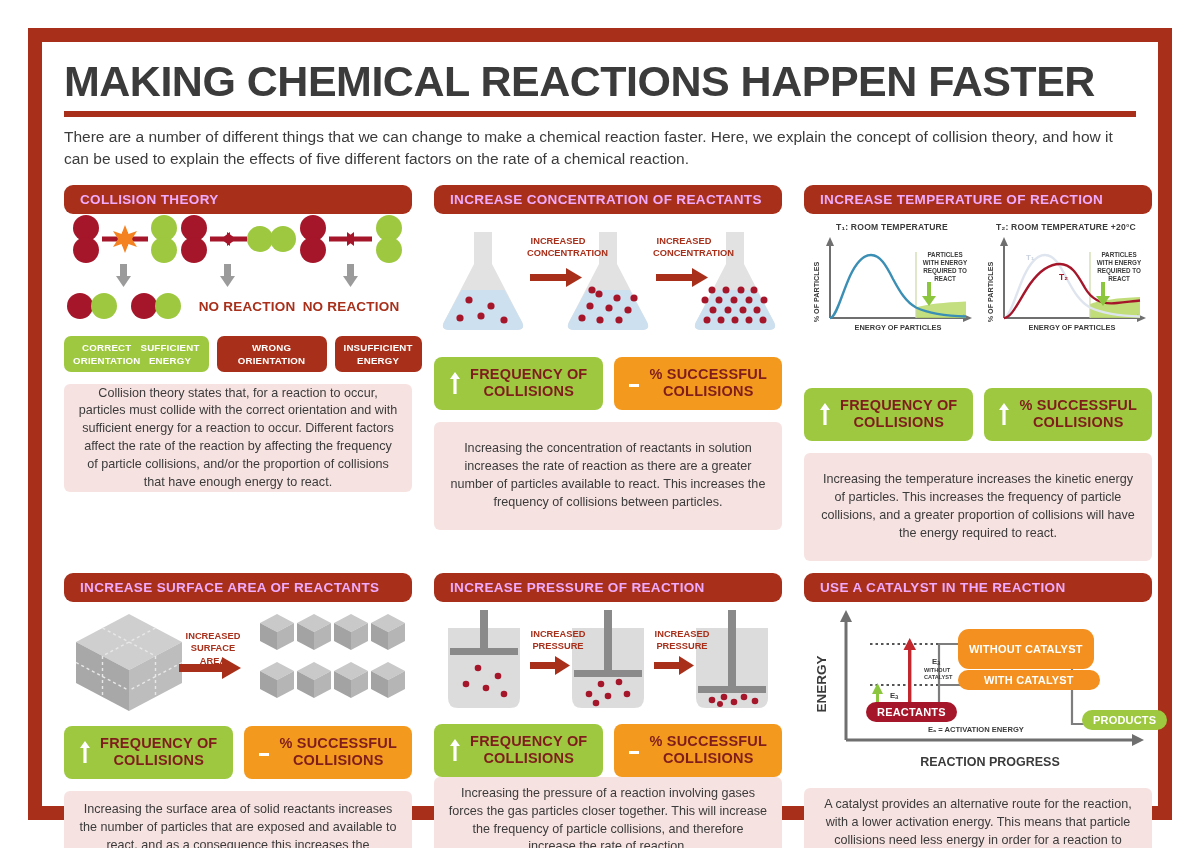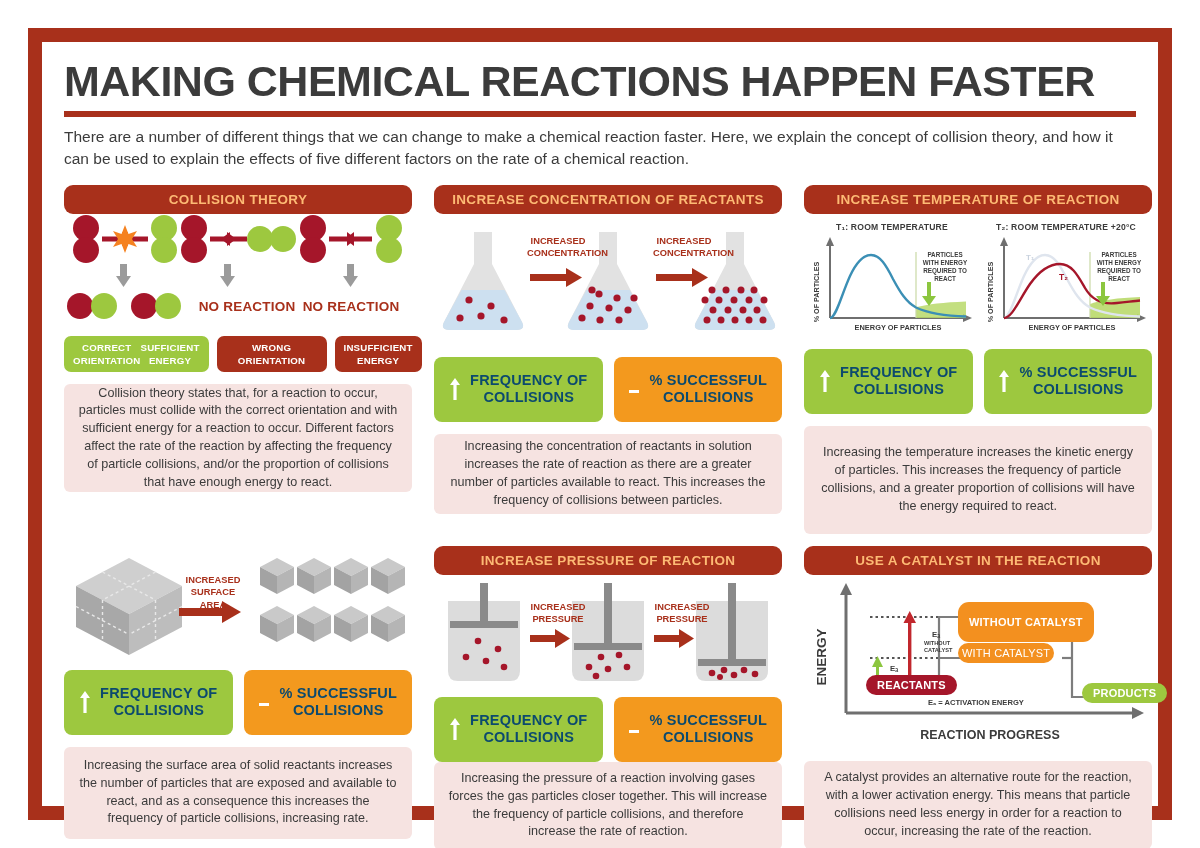--- a/index.html
+++ b/index.html
@@ -31,35 +31,35 @@
   
   .grid {
     margin-top: 14px;
     display: grid;
     grid-template-columns: 348px 348px 348px;
     column-gap: 22px;
     row-gap: 12px;
   }
   .panel { position: relative; }
   .panel-header {
-    background: #a8301b; color: #fdba74; border-radius: 9px;
-    text-align: center; font-size: 13.5px; font-weight: 700;
-    letter-spacing: 0.35px; padding: 7px 4px 7px 4px;
+    background: #a8301b; color: #f0abfc; border-radius: 9px;
+    font-size: 13.5px; font-weight: 700;
+    letter-spacing: 0.35px; padding: 7px 4px 7px 16px;
   }
   .panel-figure { position: relative; }
   .desc {
     background: #f6e3e1; border-radius: 6px;
     padding: 20px 14px; color: #3b3b3b;
     font-size: 12.6px; line-height: 1.42; text-align: center;
   }
   .badges { display: flex; gap: 11px; }
   .badge {
-    flex: 1; border-radius: 8px; color: #0c4a6e;
+    flex: 1; border-radius: 8px; color: #7f1d1d;
     display: flex; align-items: center; justify-content: center;
-    padding: 15px 4px; gap: 9px;
+    padding: 9px 4px; gap: 9px;
   }
   .badge.green { background: #9dc83f; }
   .badge.orange { background: #f3991e; }
   .badge-txt { font-size: 14.5px; font-weight: 700; line-height: 1.2; text-align: center; letter-spacing: .2px;}
   .sym { width: 12px; flex: 0 0 12px; display:flex; align-items:center; justify-content:center;}
 
   
   .cap-row { display: flex; gap: 8px; align-items: stretch; }
   .cap {
     border-radius: 7px; color:#fff; text-align:center;
@@ -244,29 +244,29 @@
                   <rect x="1" y="13" width="10" height="3" fill="#fff"></rect>
                 </svg>
           </span>
           <span class="badge-txt">
             <span>% SUCCESSFUL</span><br>
             <span>COLLISIONS</span>
           </span>
         </div>
       </div>
 
-      <div class="desc" style="margin-top:12px; height:80px; display:flex; align-items:center;">
+      <div class="desc" style="margin-top:12px; height:108px; display:flex; align-items:center;">
         <span>Increasing the concentration of reactants in solution increases the rate of reaction as there are a greater number of particles available to react. This increases the frequency of collisions between particles.</span>
       </div>
     </div>
 
     <div class="panel">
       <div class="panel-header">INCREASE TEMPERATURE OF REACTION</div>
 
-      <div class="panel-figure" style="height:135px;">
+      <div class="panel-figure" style="height:174px;">
 
         <div style="position:absolute; left:4px; top:8px; width:168px;">
           <div style="text-align:center; font-size:8.6px; font-weight:700; color:#3b3b3b; letter-spacing:.2px;">T₁: ROOM TEMPERATURE</div>
           <svg width="168" height="100" viewBox="0 0 168 100" style="margin-top:2px;">
 
             <line x1="22" y1="10" x2="22" y2="84" stroke="#6f6f6f" stroke-width="2"></line>
             <polygon points="22,3 18,12 26,12" fill="#6f6f6f"></polygon>
             <line x1="22" y1="84" x2="158" y2="84" stroke="#6f6f6f" stroke-width="2"></line>
             <polygon points="164,84 155,80 155,88" fill="#6f6f6f"></polygon>
 
@@ -341,20 +341,21 @@
           </span>
         </div>
       </div>
 
       <div class="desc" style="margin-top:12px; height:108px; display:flex; align-items:center;">
         <span>Increasing the temperature increases the kinetic energy of particles. This increases the frequency of particle collisions, and a greater proportion of collisions will have the energy required to react.</span>
       </div>
     </div>
 
     <div class="panel">
+      <div class="panel-header">INCREASE SURFACE AREA OF REACTANTS</div>
 
       <div class="panel-figure" style="height:118px;">
         <svg width="348" height="112" viewBox="0 0 348 112" style="margin-top:6px;">
 
           <g transform="translate(10,6)">
             <polygon points="55,0 108,28 55,56 2,28" fill="#cfcfcf"></polygon>
             <polygon points="2,28 55,56 55,97 2,69" fill="#a8a8a8"></polygon>
             <polygon points="108,28 55,56 55,97 108,69" fill="#bdbdbd"></polygon>
 
             <line x1="28.5" y1="14" x2="81.5" y2="42" stroke="#e8e8e8" stroke-width="1.4" stroke-dasharray="3,3"></line>
@@ -569,21 +570,21 @@
           <text x="82" y="100" fill="#3b3b3b" font-size="5.6" font-weight="700" font-family="Liberation Sans, sans-serif">WITH</text>
           <text x="79" y="107" fill="#3b3b3b" font-size="5.6" font-weight="700" font-family="Liberation Sans, sans-serif">CATALYST</text>
 
           <text x="172" y="126" fill="#3b3b3b" font-size="7.6" font-weight="700" font-family="Liberation Sans, sans-serif" text-anchor="middle">Eₐ = ACTIVATION ENERGY</text>
 
           <text x="22" y="78" fill="#3b3b3b" font-size="13.5" font-weight="700" font-family="Liberation Sans, sans-serif" transform="rotate(-90 22 78)" text-anchor="middle">ENERGY</text>
           <text x="186" y="160" fill="#3b3b3b" font-size="12.5" font-weight="700" font-family="Liberation Sans, sans-serif" text-anchor="middle">REACTION PROGRESS</text>
         </svg>
 
         <div style="position:absolute; left:154px; top:23px; background:#f3901f; color:#fff; border-radius:11px; padding:14px 11px; font-size:11px; font-weight:700; letter-spacing:.2px;">WITHOUT CATALYST</div>
-        <div style="position:absolute; left:154px; top:64px; background:#f3901f; color:#fff; border-radius:11px; padding:4px 4px; font-size:11px; font-weight:400; letter-spacing:.2px;">WITH CATALYST</div>
+        <div style="position:absolute; left:154px; top:64px; background:#f3901f; color:#fff; border-radius:11px; padding:4px 26px; font-size:11px; font-weight:700; letter-spacing:.2px;">WITH CATALYST</div>
         <div style="position:absolute; left:62px; top:96px; background:#a5162a; color:#fff; border-radius:11px; padding:4px 11px; font-size:11px; font-weight:700; letter-spacing:.2px;">REACTANTS</div>
         <div style="position:absolute; left:278px; top:104px; background:#9dc83f; color:#fff; border-radius:11px; padding:4px 11px; font-size:11px; font-weight:700; letter-spacing:.2px;">PRODUCTS</div>
       </div>
 
       <div class="desc" style="margin-top:6px; height:88px; display:flex; align-items:center;">
         <span>A catalyst provides an alternative route for the reaction, with a lower activation energy. This means that particle collisions need less energy in order for a reaction to occur, increasing the rate of the reaction.</span>
       </div>
     </div>
 
   </div>

